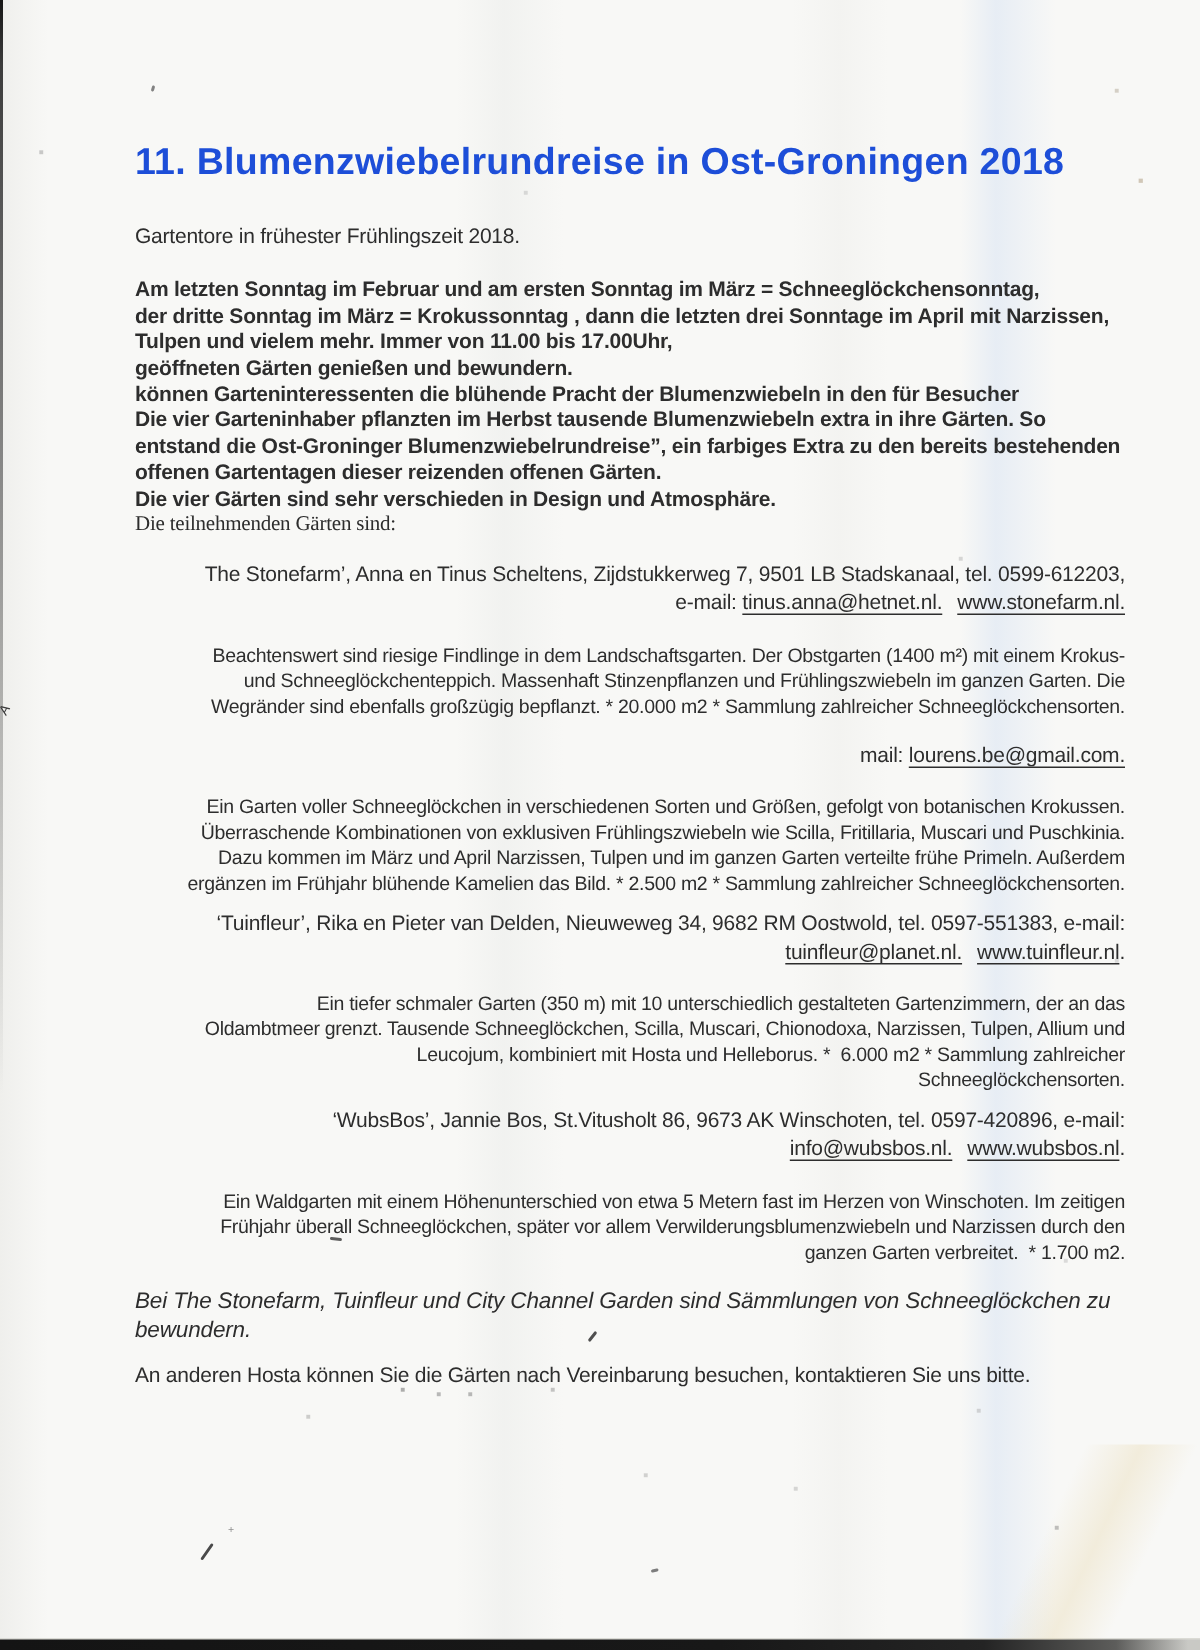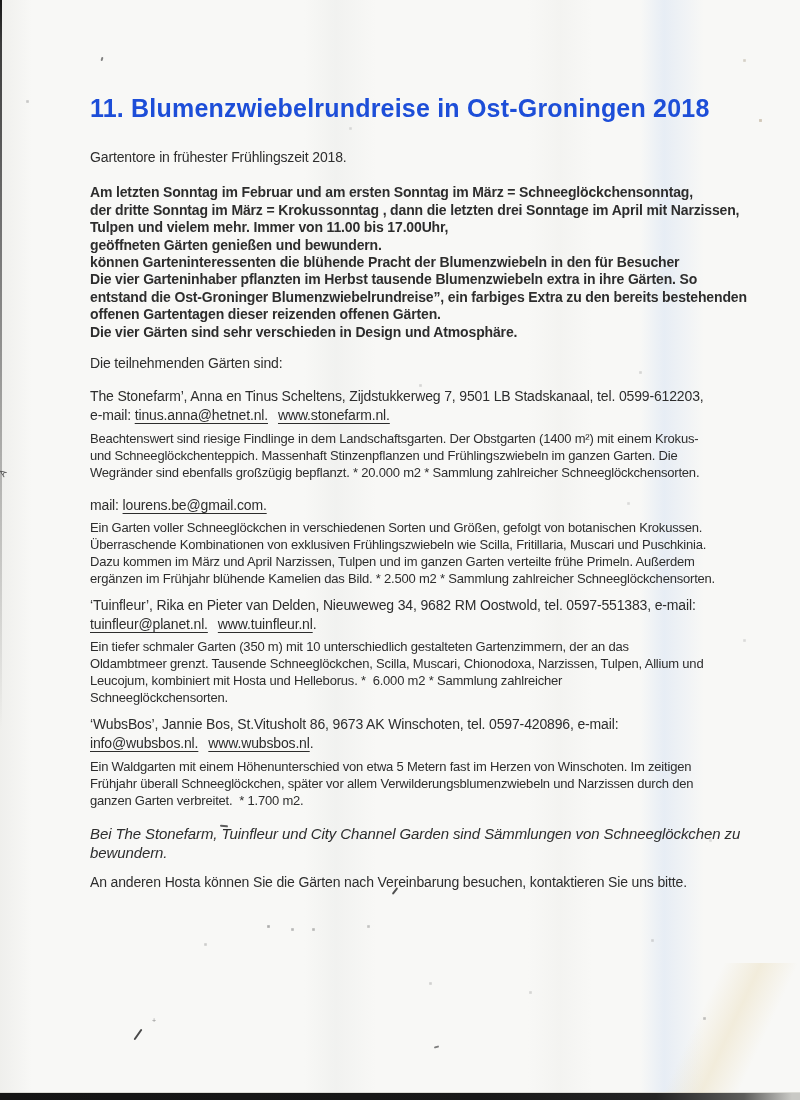--- a/index.html
+++ b/index.html
@@ -17,29 +17,29 @@
       linear-gradient(to right, rgba(236,236,233,0) 66%, rgba(236,236,233,0.4) 70%, rgba(236,236,233,0) 74%);
   }
   .content{position:absolute;left:90px;top:0;width:660px;}
   .h1{
     margin:92px 0 0 0;font-size:25px;line-height:32px;font-weight:bold;
     color:#1d4ed8;letter-spacing:0.2px;white-space:pre;
   }
   .tline{font-size:14px;line-height:17.4px;letter-spacing:-0.15px;white-space:pre;}
   .block-intro{margin-top:25px;}
   .block-schedule{margin-top:18px;font-weight:bold;}
-  .lead-in{margin-top:14px;font-size:14px;line-height:17.4px;letter-spacing:-0.15px;white-space:pre;}
-  .garden{margin-top:15px;}
+  .lead-in{font-size:14px;line-height:17.4px;letter-spacing:-0.15px;white-space:pre;font-family:Liberation Serif, serif;}
+  .garden{margin-top:15px;text-align:right;}
   .garden.tight{margin-top:9px;}
   .garden-header{font-size:14px;line-height:18.6px;letter-spacing:-0.15px;white-space:pre;}
   .garden-contact{font-size:14px;line-height:18.6px;letter-spacing:-0.15px;white-space:pre;}
   .link{text-decoration:underline;text-underline-offset:2.5px;}
   .gap{display:inline-block;width:10px;}
   .garden-desc .tline{font-size:13px;line-height:17px;letter-spacing:-0.2px;}
-  .garden-desc{margin-top:5px;}
+  .garden-desc{margin-top:17px;}
   .note{margin-top:15px;font-style:italic;}
   .note .tline{font-size:15px;line-height:19px;letter-spacing:-0.1px;}
   .closing{margin-top:12px;font-size:14px;line-height:17.4px;letter-spacing:-0.15px;white-space:pre;}
 
   
   .edge-line{position:absolute;left:0;top:0;width:2px;height:730px;
     background:linear-gradient(#161616, #3c3c3c 6%, #6f6f6f 30%, #a9a9a7 60%, rgba(170,170,168,0));}
   .bottom-bar{position:absolute;left:0;bottom:0;height:7px;right:0;
     background:linear-gradient(to right,#141414 0%,#181818 60%,#242424 82%,#5d5d5b 93%,#c9c9c5 99%);
     box-shadow:0 -1px 0 rgba(215,215,210,0.9);}

